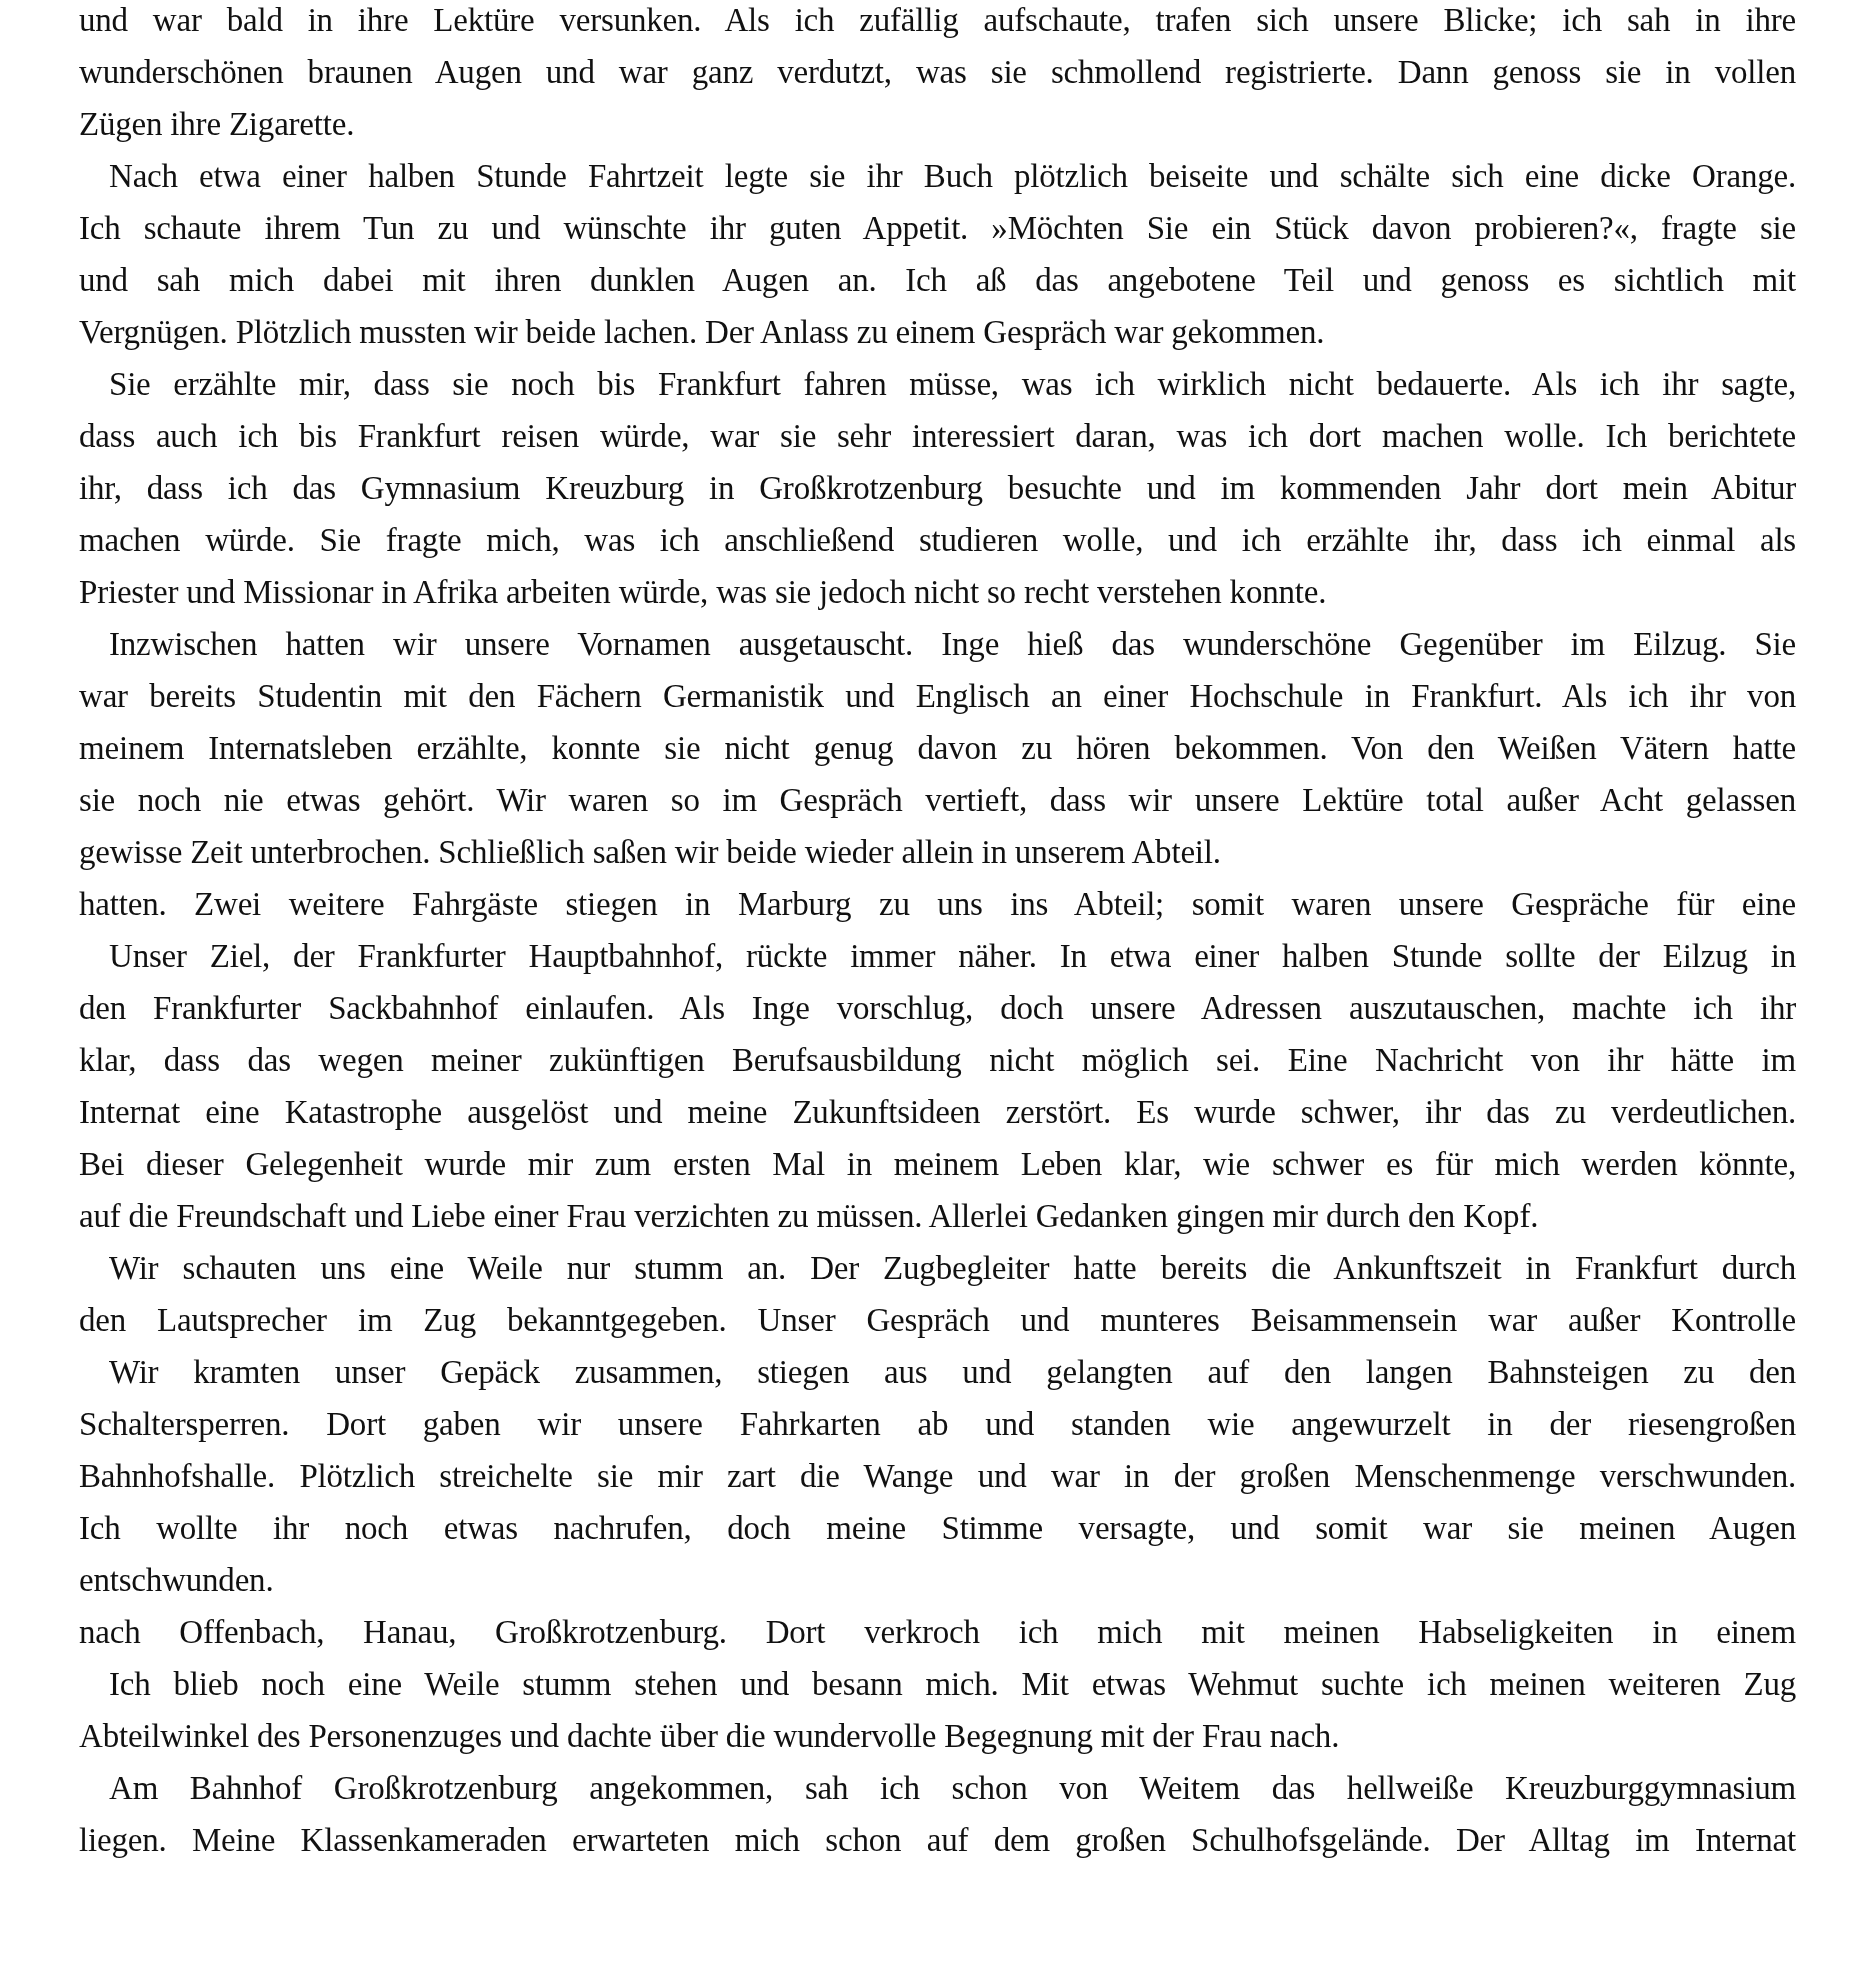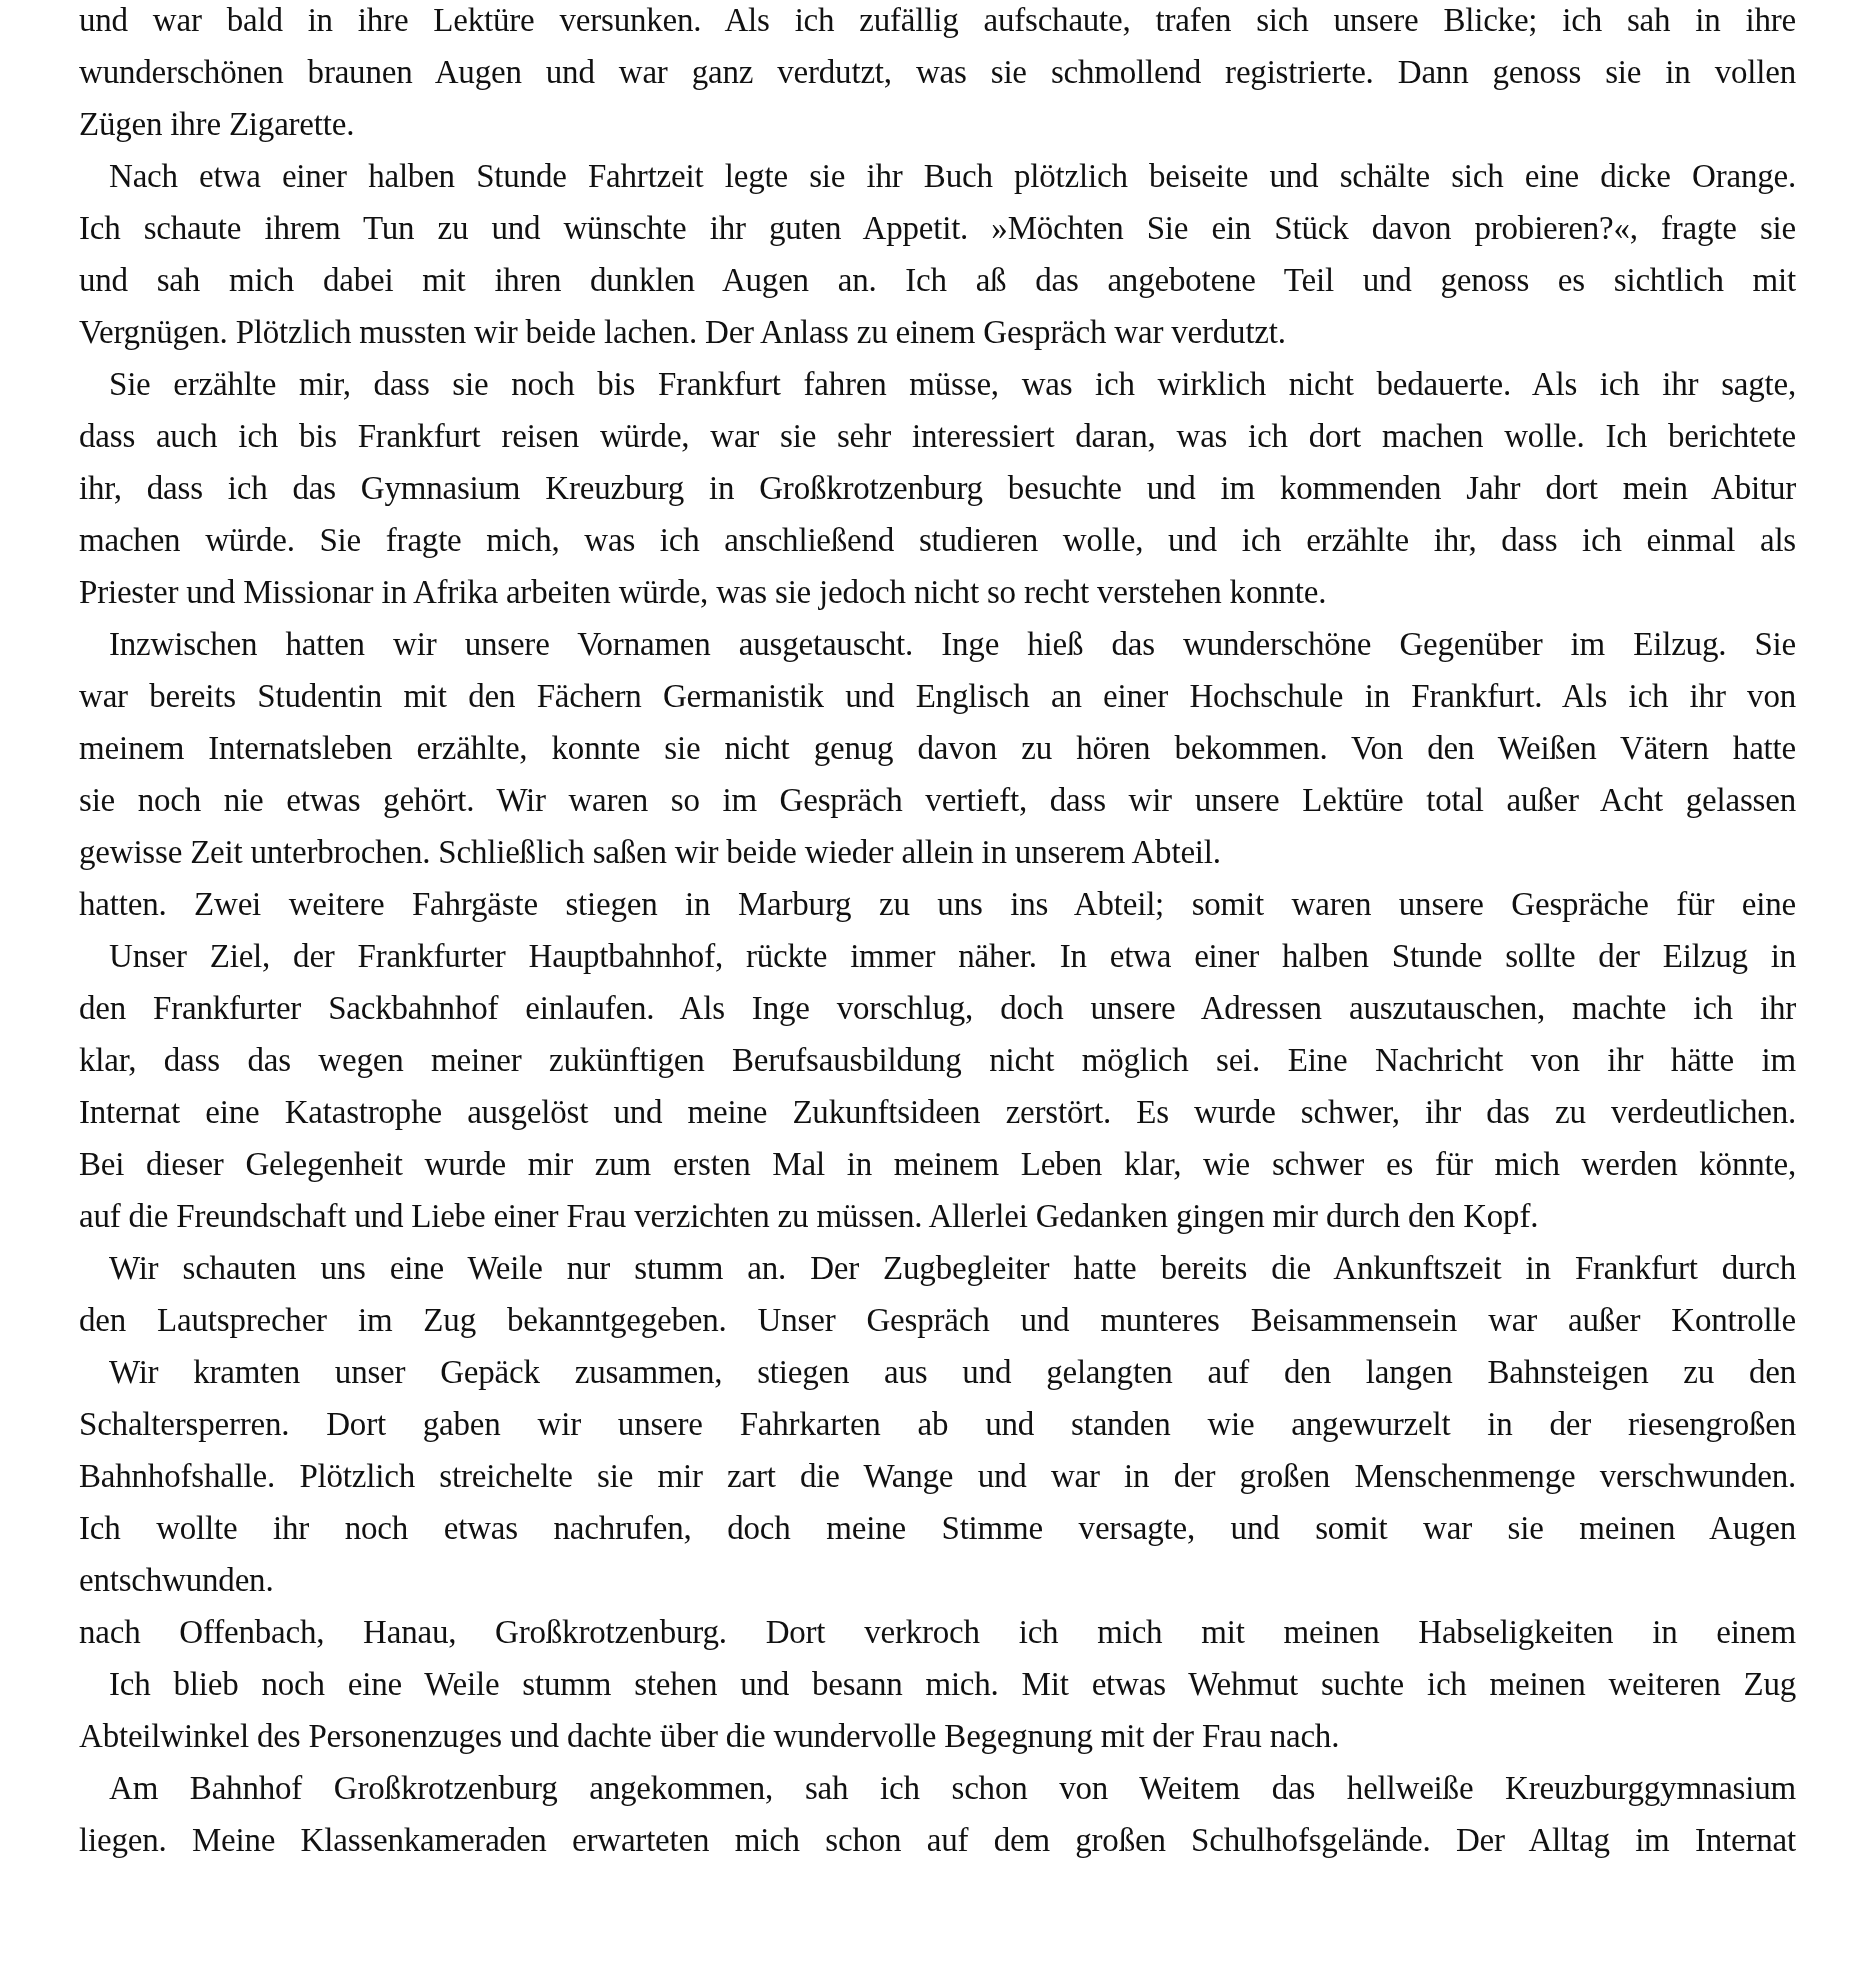--- a/index.html
+++ b/index.html
@@ -46,21 +46,21 @@
   <main class="text-block">
       <div class="para">
         <div class="line">und war bald in ihre Lektüre versunken. Als ich zufällig aufschaute, trafen sich unsere Blicke; ich sah in ihre</div>
         <div class="line">wunderschönen braunen Augen und war ganz verdutzt, was sie schmollend registrierte. Dann genoss sie in vollen</div>
         <div class="line last">Zügen ihre Zigarette.</div>
       </div>
       <div class="para">
         <div class="line indent">Nach etwa einer halben Stunde Fahrtzeit legte sie ihr Buch plötzlich beiseite und schälte sich eine dicke Orange.</div>
         <div class="line">Ich schaute ihrem Tun zu und wünschte ihr guten Appetit. »Möchten Sie ein Stück davon probieren?«, fragte sie</div>
         <div class="line">und sah mich dabei mit ihren dunklen Augen an. Ich aß das angebotene Teil und genoss es sichtlich mit</div>
-        <div class="line last">Vergnügen. Plötzlich mussten wir beide lachen. Der Anlass zu einem Gespräch war verdutzt.</div>
+        <div class="line last">Vergnügen. Plötzlich mussten wir beide lachen. Der Anlass zu einem Gespräch war gekommen.</div>
       </div>
       <div class="para">
         <div class="line indent">Sie erzählte mir, dass sie noch bis Frankfurt fahren müsse, was ich wirklich nicht bedauerte. Als ich ihr sagte,</div>
         <div class="line">dass auch ich bis Frankfurt reisen würde, war sie sehr interessiert daran, was ich dort machen wolle. Ich berichtete</div>
         <div class="line">ihr, dass ich das Gymnasium Kreuzburg in Großkrotzenburg besuchte und im kommenden Jahr dort mein Abitur</div>
         <div class="line">machen würde. Sie fragte mich, was ich anschließend studieren wolle, und ich erzählte ihr, dass ich einmal als</div>
         <div class="line last">Priester und Missionar in Afrika arbeiten würde, was sie jedoch nicht so recht verstehen konnte.</div>
       </div>
       <div class="para">
         <div class="line indent">Inzwischen hatten wir unsere Vornamen ausgetauscht. Inge hieß das wunderschöne Gegenüber im Eilzug. Sie</div>

